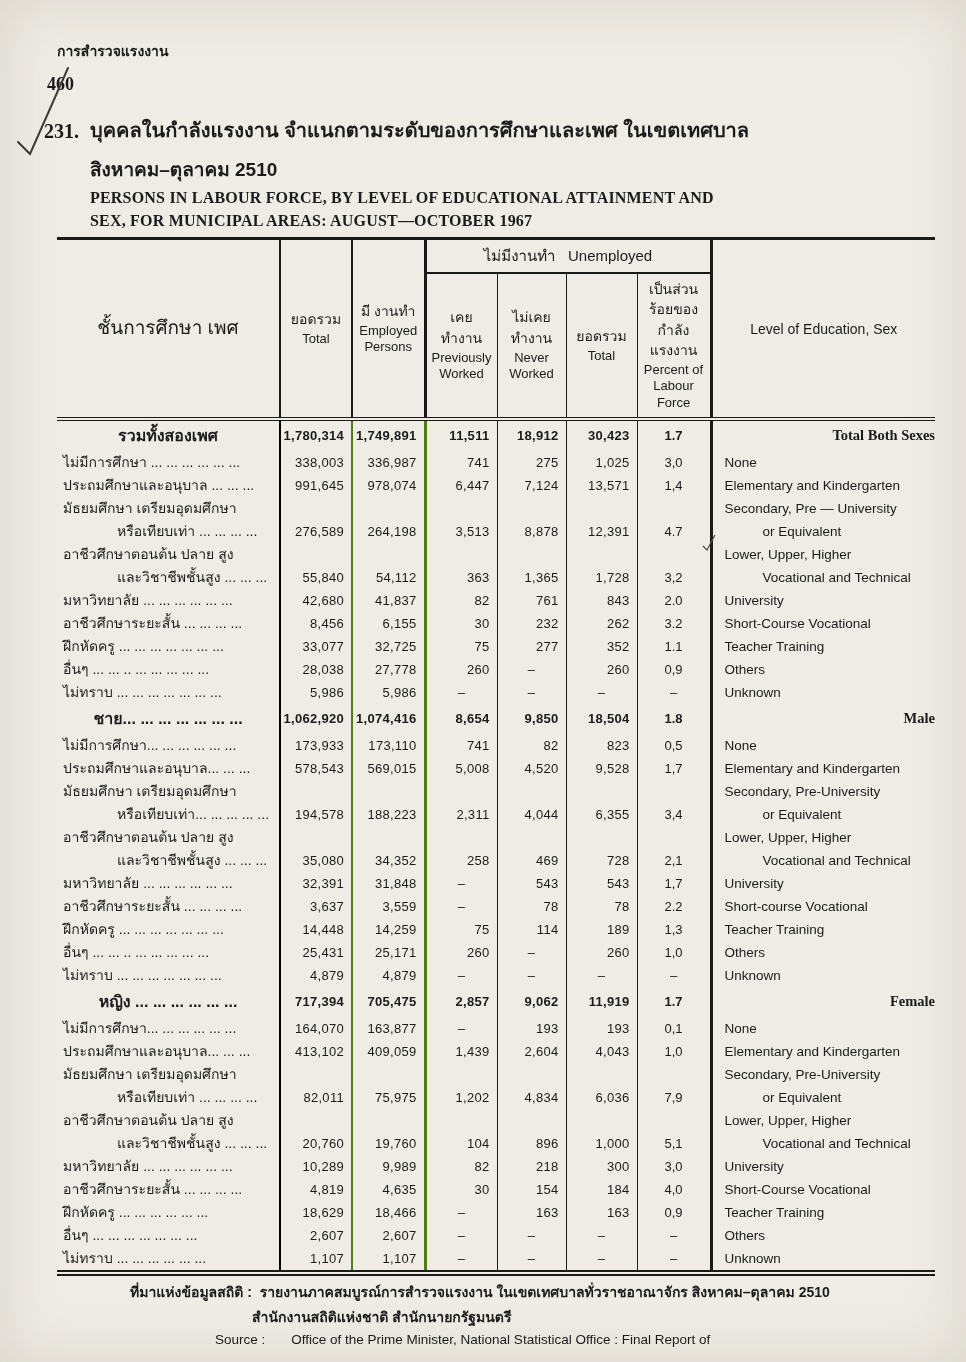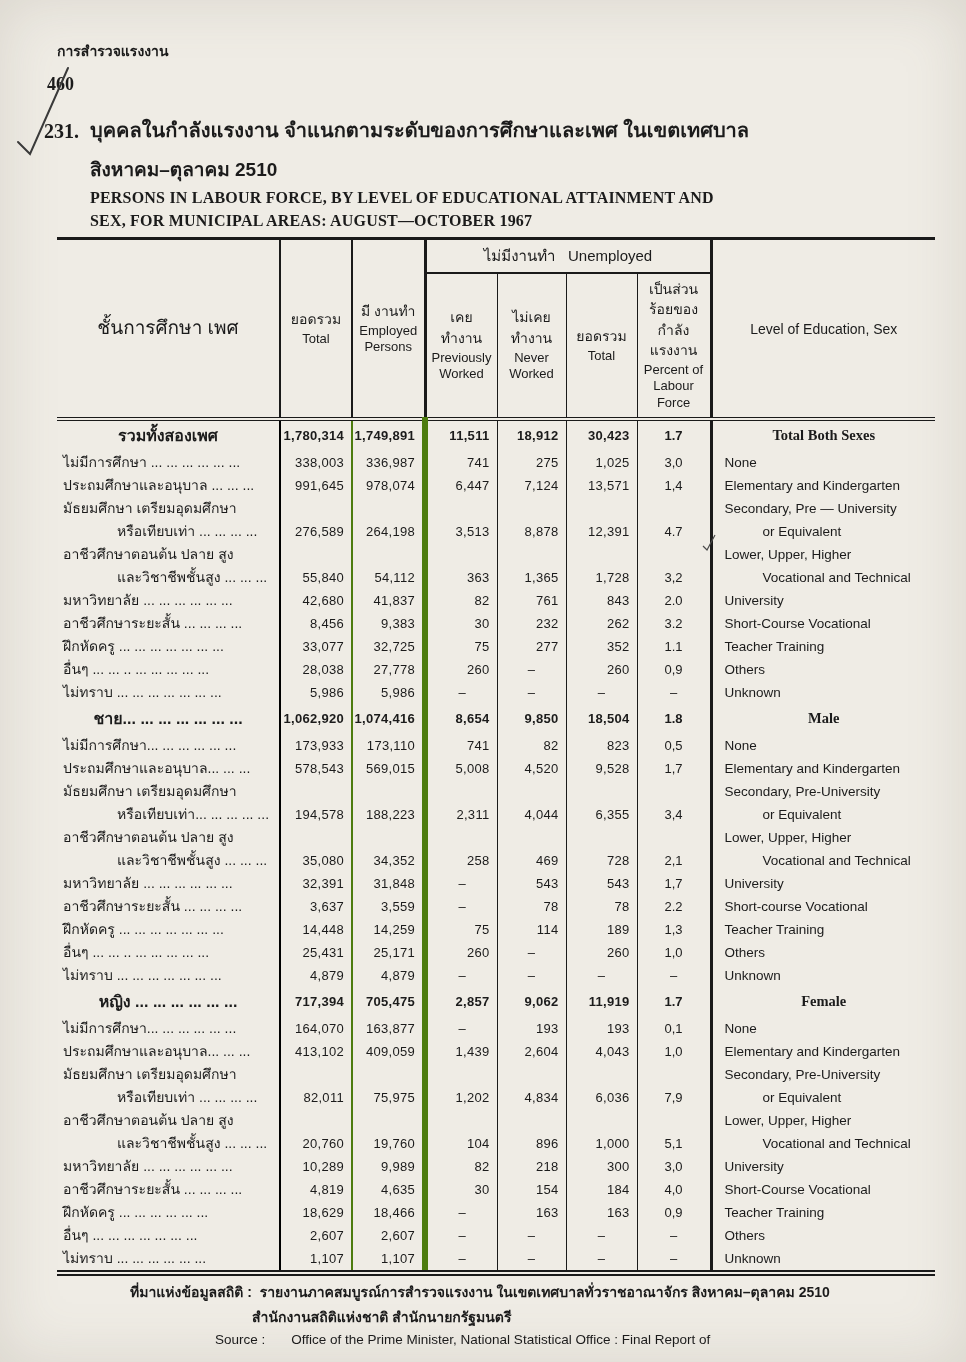--- a/index.html
+++ b/index.html
@@ -34,30 +34,30 @@
   th.b1r{border-right:1px solid #1a1a1a;}
   th.grpcell{border-bottom:2px solid #1a1a1a;font-size:15px;}
   .hth{display:block;font-size:14px;line-height:1.45;}
   .hen{display:block;font-size:13px;line-height:1.25;margin-top:2px;}
   th.stub .hth{font-size:19px;}
   th.lvl .hen{font-size:14px;}
 
   tbody td{height:23px;padding:0;font-size:13px;vertical-align:middle;white-space:nowrap;overflow:hidden;}
   tbody td.c0{font-size:14px;padding-left:6px;border-right:2px solid #000000;}
   tbody td.c1{border-right:2px solid #4d7c0f;}
-  tbody td.c2{border-right:6px solid #4d7c0f;}
+  tbody td.c2{border-right:3px solid #4d7c0f;}
   tbody td.c3,tbody td.c4,tbody td.c5{border-right:1px solid #1a1a1a;}
   tbody td.c6{border-right:3px solid #1a1a1a;margin-left:40px;}
   .num{text-align:right;padding-right:7px;letter-spacing:.3px;}
   .pct{text-align:center;}
   td.dash{text-align:center;padding-right:0;}
   tbody td.c7{padding-left:12px;font-size:13.5px;}
   tr.section td{font-weight:bold;height:30px;}
   tr.section td.c0{text-align:center;font-size:16px;padding-left:0;}
-  tr.section td.c7{text-align:center;padding-left:0;font-family:"Liberation Serif","DejaVu Serif",serif;font-size:14.5px;}
+  tr.section td.c7{text-align:right;padding-left:0;font-family:"Liberation Serif","DejaVu Serif",serif;font-size:14.5px;}
   td.ind{padding-left:60px !important;}
   td.ind-en{padding-left:50px !important;}
 
   .ftr-th1{left:130px;top:1281px;font-size:14px;font-weight:bold;}
   .ftr-th2{left:252px;top:1306px;font-size:14px;font-weight:bold;}
   .ftr-en{left:215px;top:1332px;font-size:13.5px;}
   .ftr-en .src{margin-right:26px;}
   .pen-mark{left:700px;top:532px;}
 </style>
 </head>
@@ -206,21 +206,21 @@
           <td class="c2 num">41,837</td>
           <td class="c3 num">82</td>
           <td class="c4 num">761</td>
           <td class="c5 num">843</td>
           <td class="c6 pct">2.0</td>
           <td class="c7 en">University</td>
         </tr>
         <tr>
           <td class="c0">อาชีวศึกษาระยะสั้น  ...  ...  ...  ...</td>
           <td class="c1 num">8,456</td>
-          <td class="c2 num">9,383</td>
+          <td class="c2 num">6,155</td>
           <td class="c3 num">30</td>
           <td class="c4 num">232</td>
           <td class="c5 num">262</td>
           <td class="c6 pct">3.2</td>
           <td class="c7 en">Short-Course Vocational</td>
         </tr>
         <tr>
           <td class="c0">ฝึกหัดครู ...  ...  ...  ...  ...  ...  ...</td>
           <td class="c1 num">33,077</td>
           <td class="c2 num">32,725</td>

